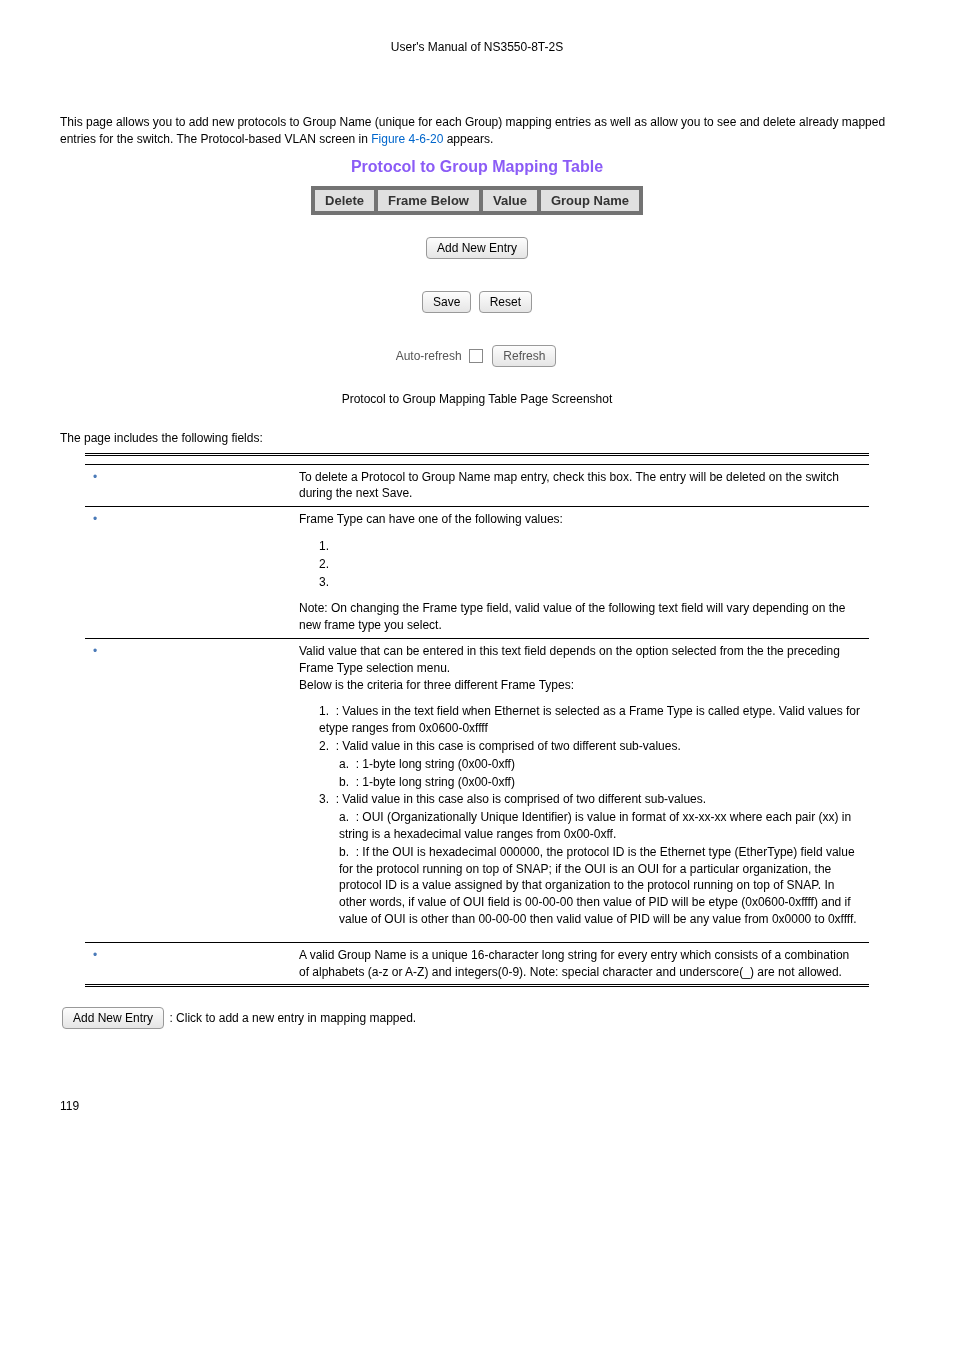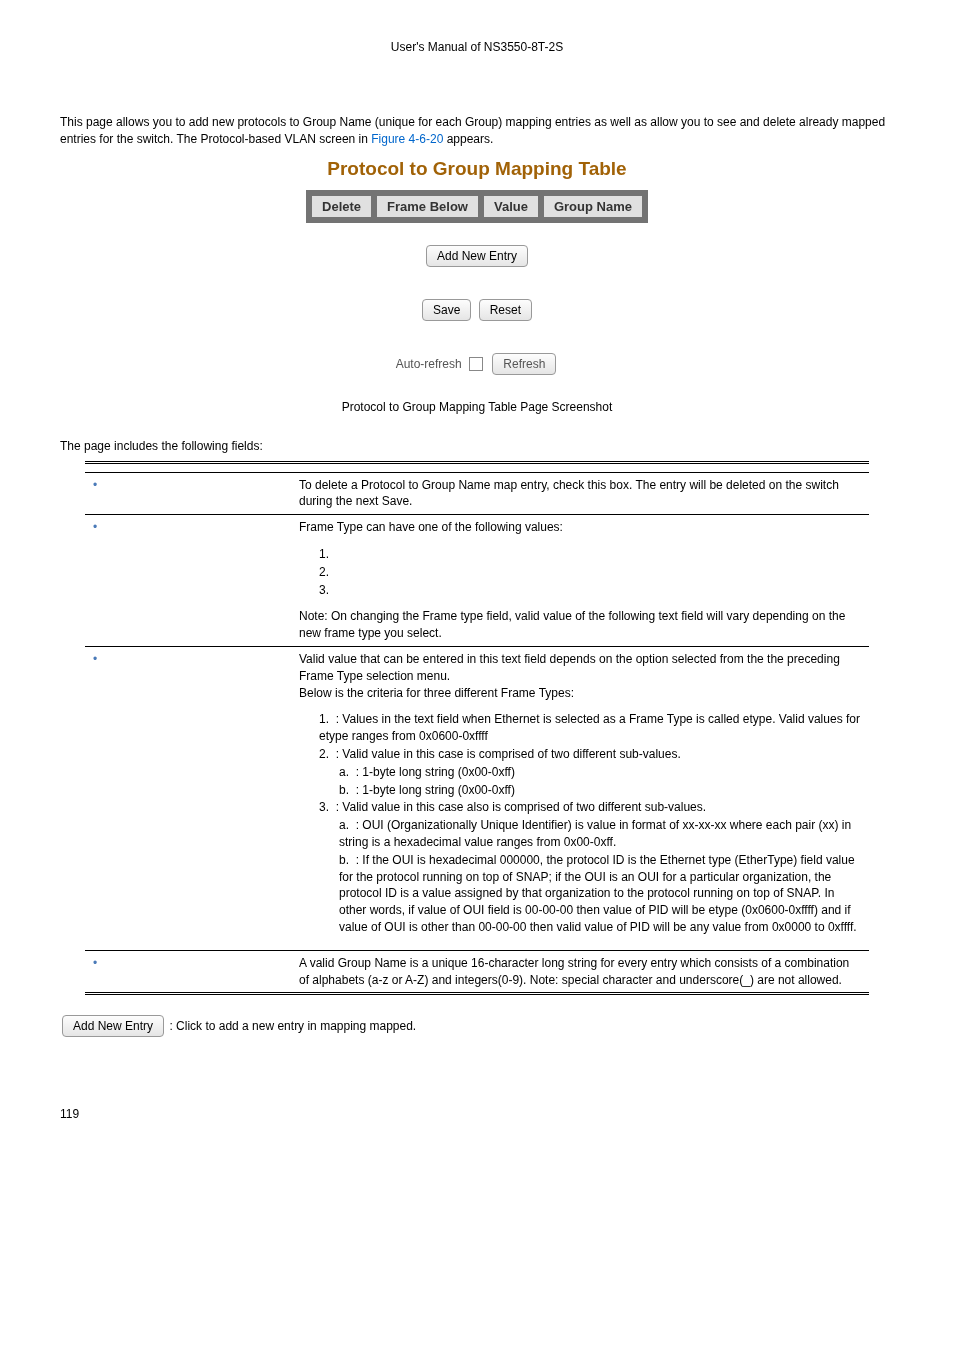--- a/index.html
+++ b/index.html
@@ -18,36 +18,36 @@
     .intro-text {
       font-size: 12px;
       line-height: 1.4;
       margin-bottom: 8px;
     }
     .link-text {
       color: #0066cc;
     }
     .mapping-title {
       text-align: center;
-      font-size: 19px;
+      font-size: 16px;
       font-weight: bold;
-      color: #a16207;
+      color: #8b5cf6;
       margin: 10px 0;
     }
     .mapping-table-container {
       text-align: center;
       margin-bottom: 12px;
     }
     .mapping-table {
       margin: 0 auto;
       border-collapse: collapse;
       border: 1px solid #888;
     }
     .mapping-table th {
-      border: 6px solid #737373;
+      border: 4px solid #737373;
       padding: 3px 10px;
       background: #e0e0e0;
       font-weight: bold;
       color: #333;
       font-size: 13px;
     }
     .mapping-table td {
       border: 1px solid #888;
       padding: 3px 10px;
       text-align: center;

